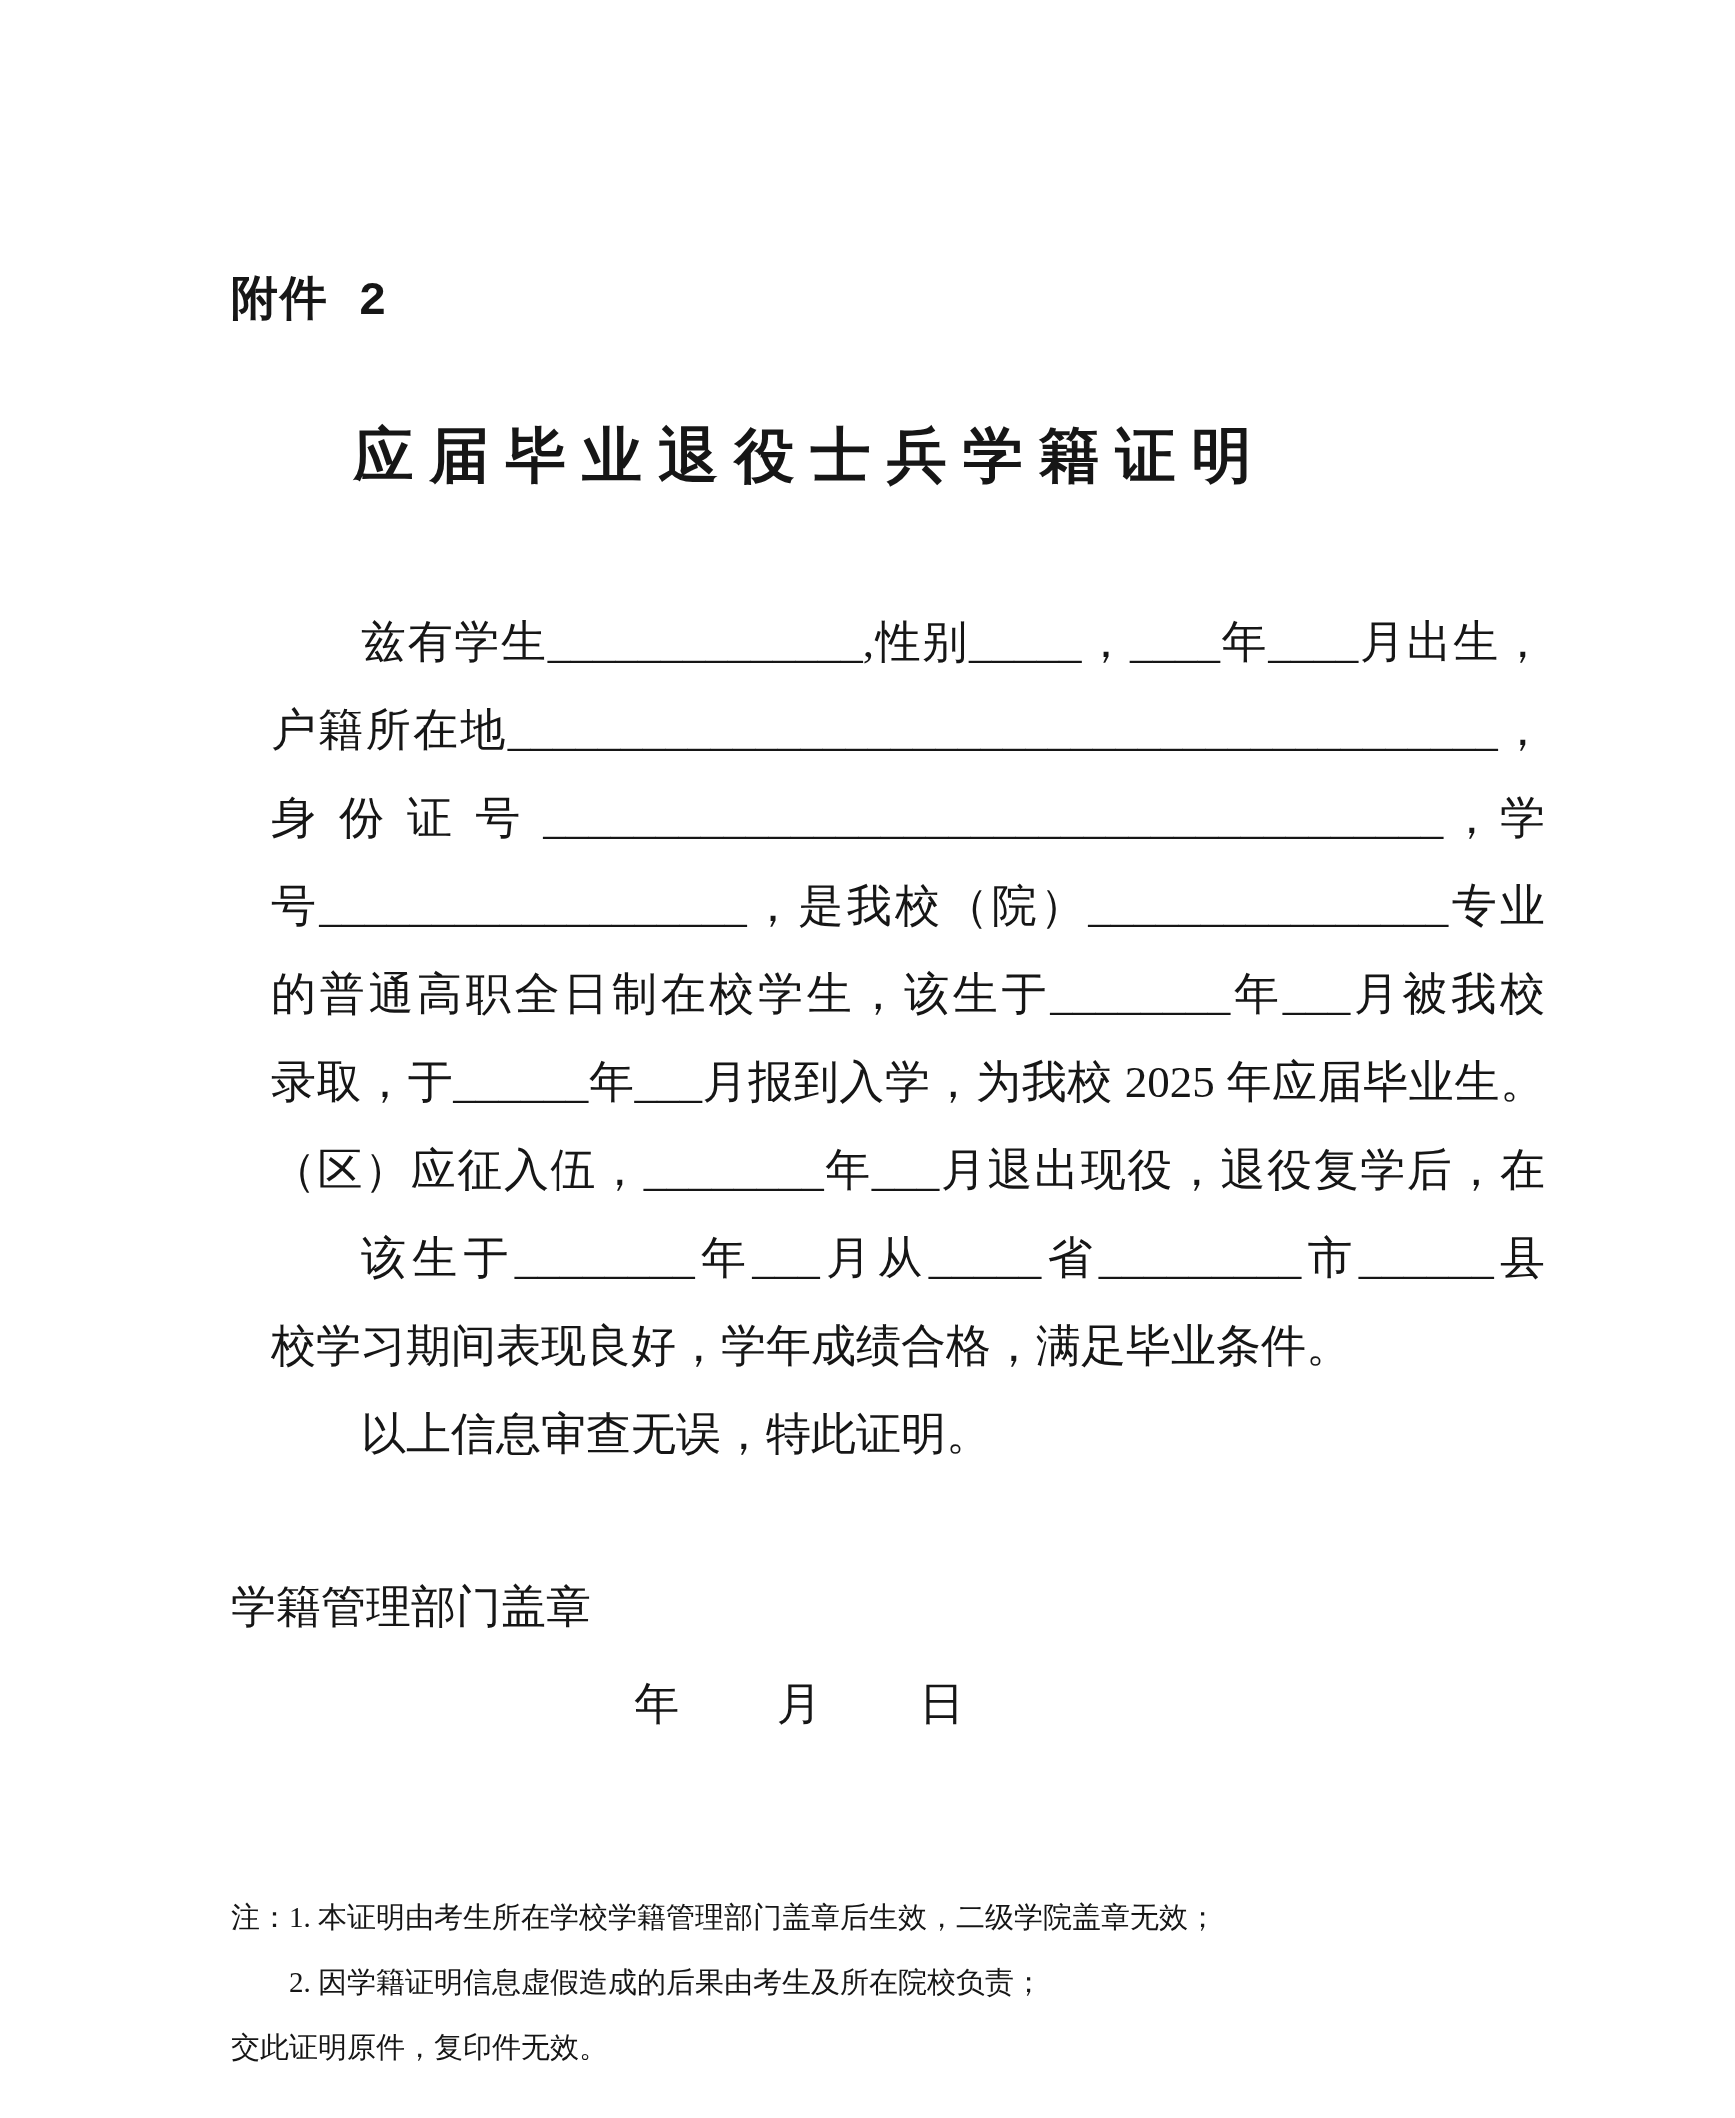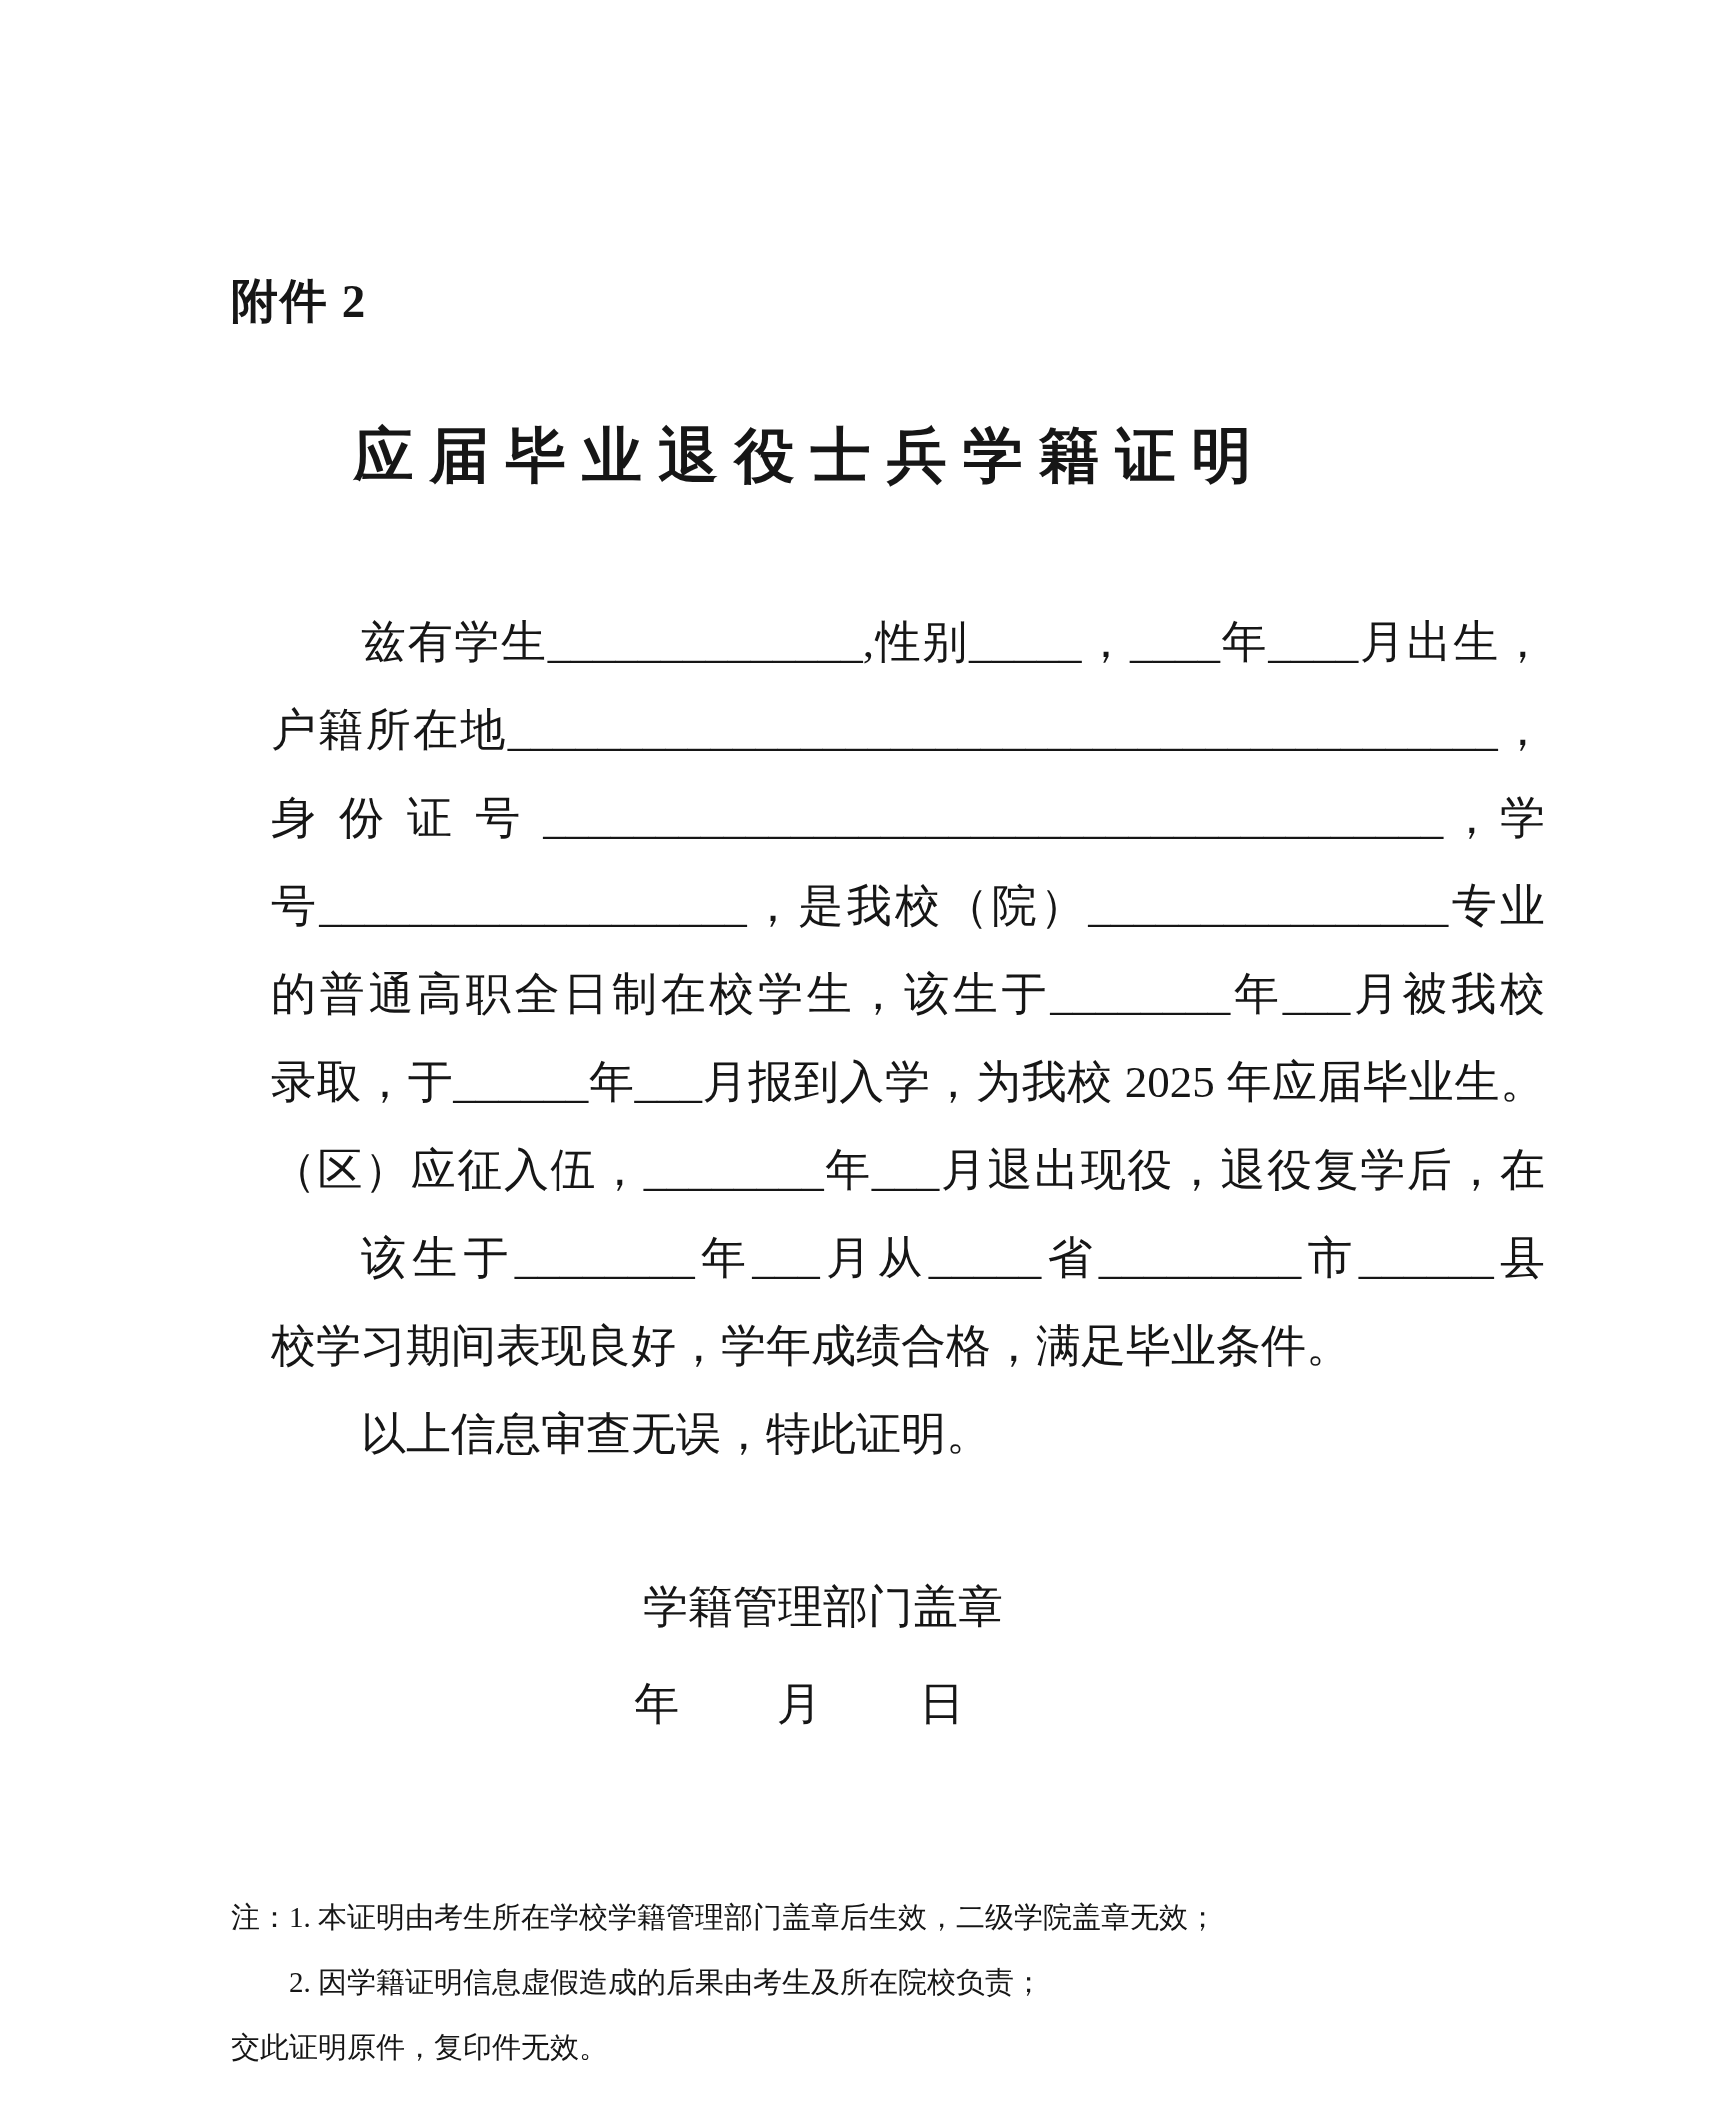--- a/index.html
+++ b/index.html
@@ -8,21 +8,21 @@
     position:relative;
     width:1736px;height:2455px;
     background:#ffffff;
     color:#161616;
     font-family:"Liberation Serif","DejaVu Serif",serif;
     overflow:hidden;
   }
   .attachment{
     position:absolute;
     left:231px;top:271px;
-    font-family:Liberation Serif, serif;
+    font-family:Liberation Mono, monospace;
     font-weight:600;
     font-size:47px;
     line-height:1.3;
     letter-spacing:1.7px;
   }
   .doc-title{
     position:absolute;
     left:15px;top:419px;
     width:1495px;
     text-align:center;
@@ -50,21 +50,21 @@
     text-align-last:auto;
   }
   .indent{text-indent:2em;}
   .signature{
     position:absolute;
     left:231px;top:1559px;
     width:1274px;
     font-size:45px;
     line-height:97px;
   }
-  .sig-stamp{text-align:center;padding-right:90px;}
+  .sig-stamp{text-align:left;padding-right:90px;}
   .sig-date{text-align:center;padding-right:135px;letter-spacing:2.5px;}
   .notes{
     position:absolute;
     left:231px;top:1885px;
     width:1297px;
     font-size:29px;
     line-height:65px;
   }
   .note-line{text-align:left;}
   .indent2{text-indent:2em;}

